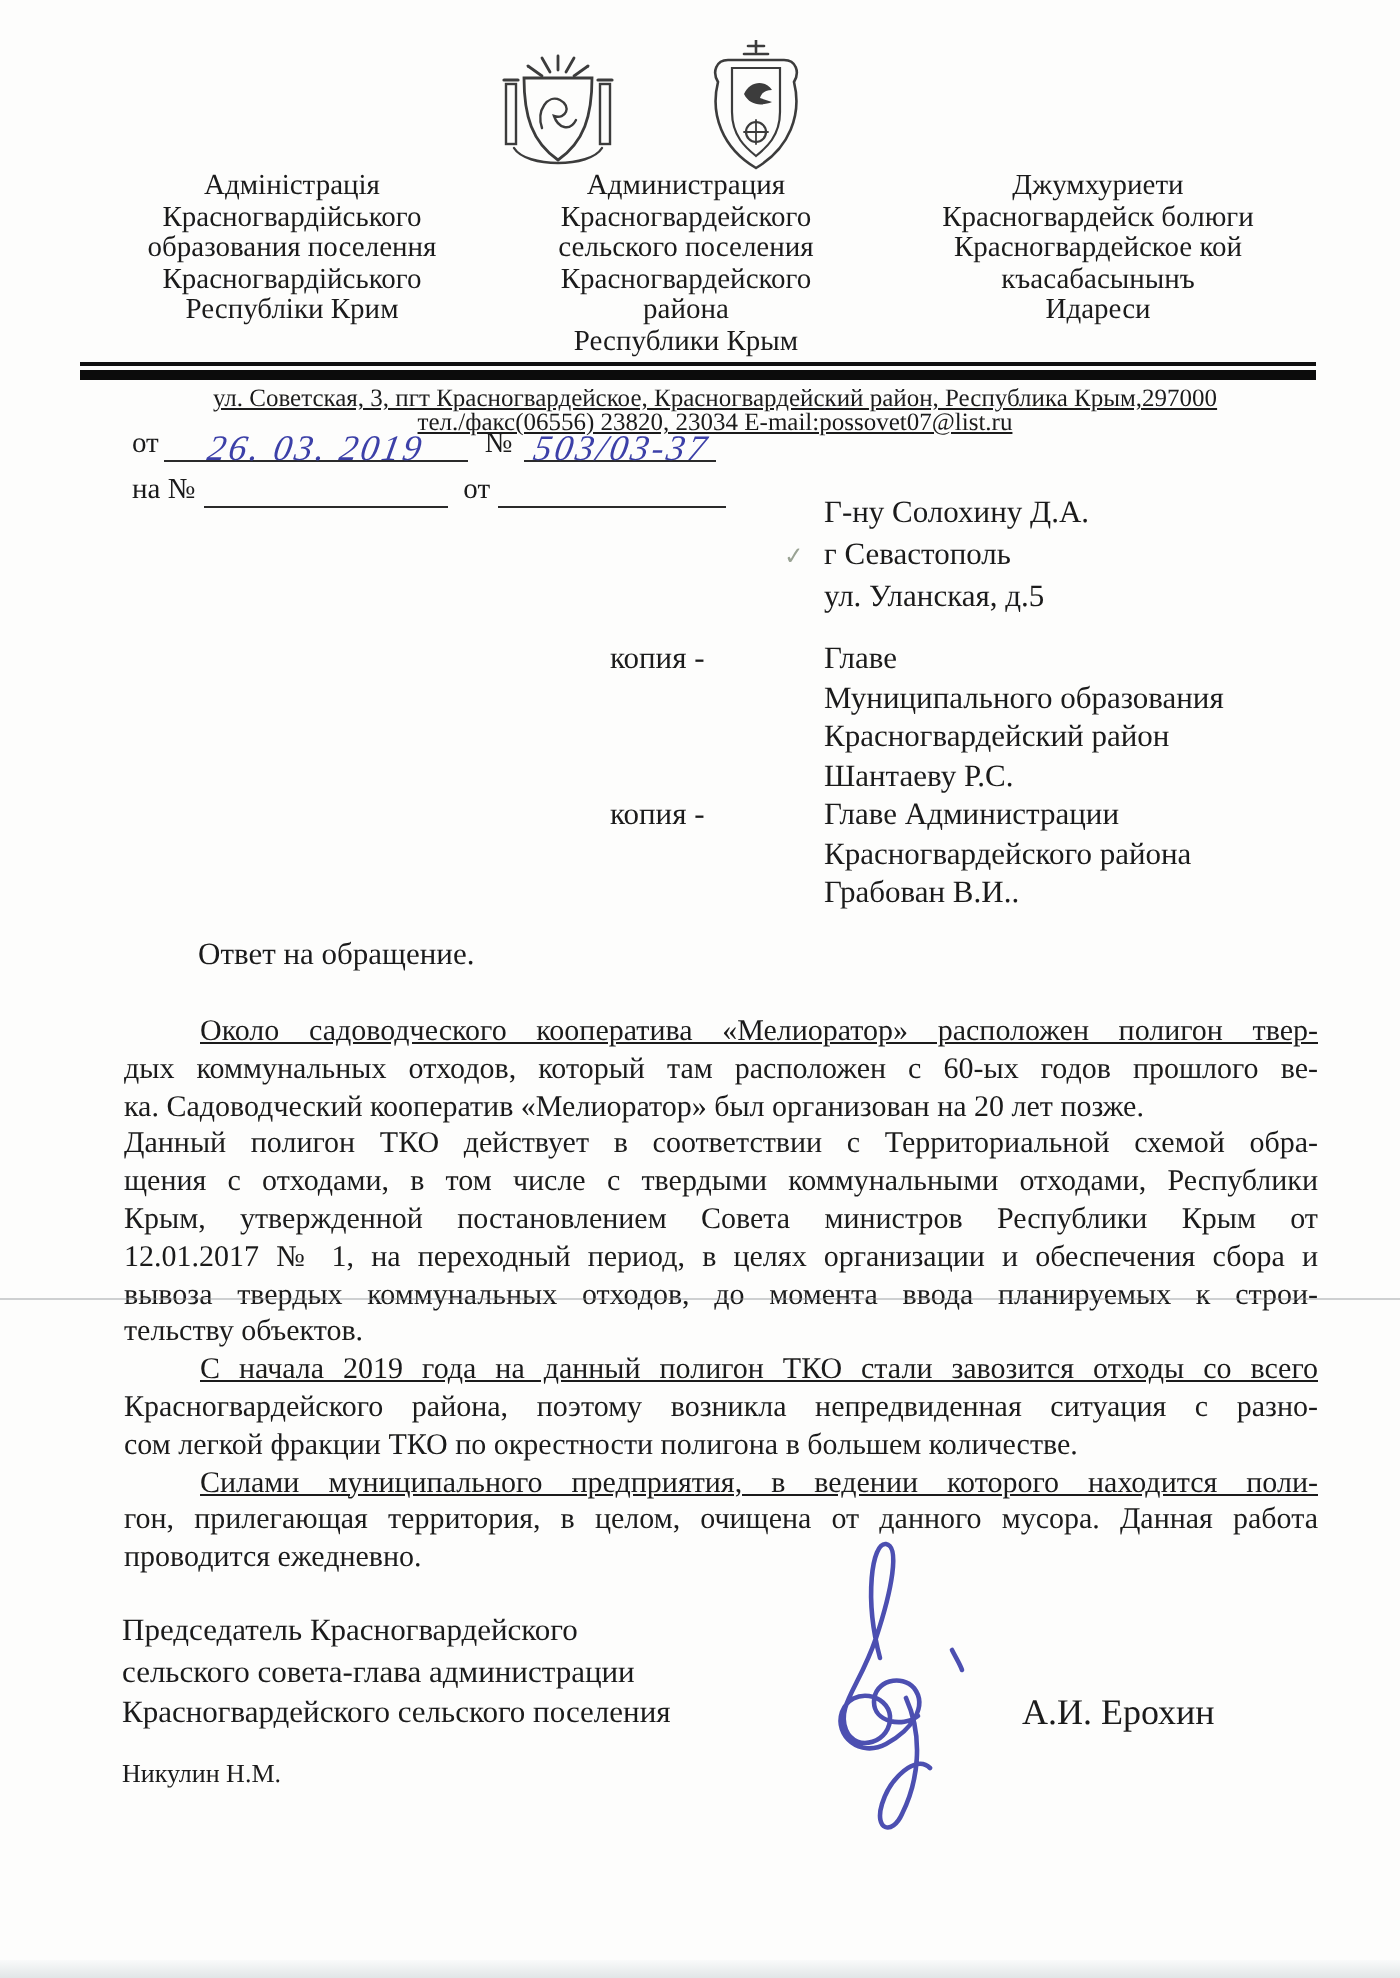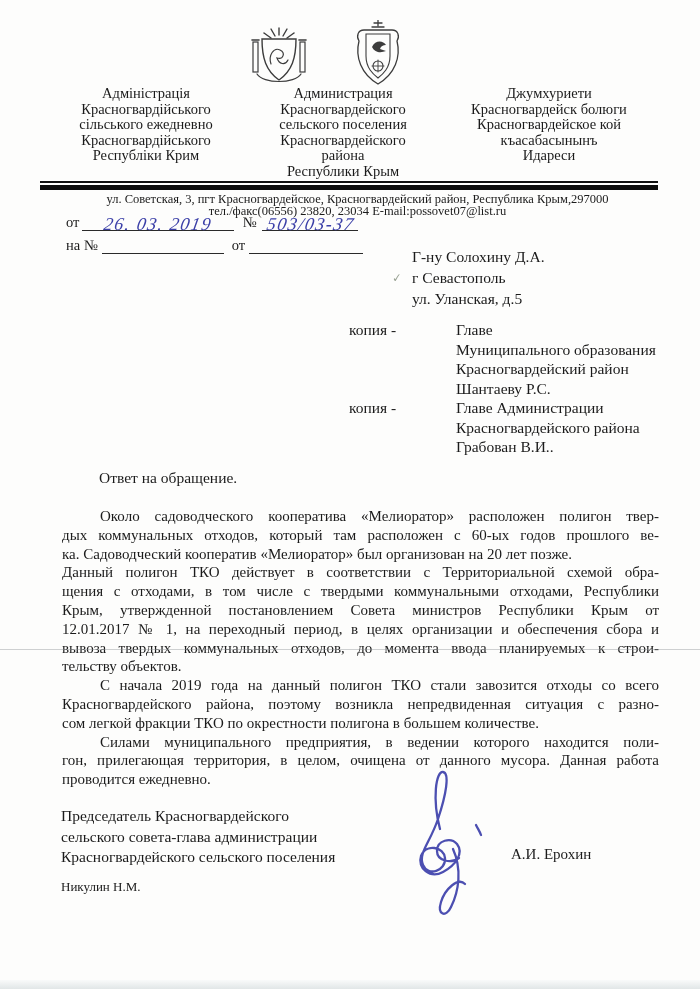--- a/index.html
+++ b/index.html
@@ -11,52 +11,52 @@
   
   .emblem{position:absolute;}
   .emblem-left{left:251px;top:26px;}
   .emblem-right{left:351px;top:20px;}
   .org{position:absolute;top:86px;text-align:center;font-size:14.5px;line-height:15.6px;}
   .org-left{left:40px;width:212px;}
   .org-center{left:252px;width:182px;}
   .org-right{left:438px;width:222px;}
   .rule-thin{position:absolute;left:40px;top:181px;width:618px;height:2px;background:#101010;}
   .rule-thick{position:absolute;left:40px;top:185px;width:618px;height:5px;background:#0c0c0c;}
-  .addr{position:absolute;left:45px;width:625px;text-align:center;font-size:12.5px;line-height:12px;white-space:nowrap;}
+  .addr{position:absolute;left:45px;width:625px;text-align:center;font-size:12.5px;line-height:12px;white-space:nowrap;text-decoration:underline;}
   .addr1{top:193px;}
   .addr2{top:205px;}
   
   .ref{position:absolute;left:66px;font-size:14.5px;white-space:nowrap;}
   .ref-row1{top:211px;}
   .ref-row2{top:234px;}
   .u{display:inline-block;border-bottom:1.4px solid #2a2a2a;height:19px;vertical-align:bottom;text-align:center;}
   .u1{width:152px;margin-left:3px;}
   .u2{width:96px;margin-left:6px;}
   .u3{width:122px;margin-left:4px;}
   .u4{width:114px;margin-left:4px;}
   .nsign{margin-left:8px;}
   .hand{
     display:inline-block;font-style:italic;font-size:18px;letter-spacing:1.5px;
     color:#3c40a8;transform:skewX(-10deg);position:relative;top:3px;white-space:nowrap;
   }
   
   .recipient{position:absolute;left:412px;top:246px;font-size:15.5px;line-height:21px;}
   .check{position:absolute;left:-20px;top:22px;font-size:12px;color:#9aa394;transform:rotate(-4deg);}
   .copies{position:absolute;left:305px;top:320px;font-size:15.5px;line-height:19.5px;}
-  .copy{display:flex;margin-left:44px;}
+  .copy{display:flex;}
   .copy-label{width:107px;flex:none;}
   
   .subject{position:absolute;left:99px;top:469px;font-size:15.5px;}
   .body-text{position:absolute;left:62px;top:507px;width:597px;font-size:15px;line-height:18.8px;}
   .bl{text-align:justify;text-align-last:justify;}
   .bl.end{text-align:left;text-align-last:left;}
-  .bl.ind{padding-left:38px;}
+  .bl.ind{padding-left:38px;text-decoration:underline;}
   
   .sig-block{position:absolute;left:61px;top:806px;font-size:15.5px;line-height:20.6px;}
-  .sig-name{position:absolute;left:511px;top:846px;font-size:15px;}
+  .sig-name{position:absolute;left:511px;top:846px;font-size:18px;}
   .executor{position:absolute;left:61px;top:879px;font-size:13px;}
   .sig-svg{position:absolute;left:410px;top:765px;}
   
   .artifact-line{position:absolute;left:0;top:649px;width:700px;height:1px;background:rgba(140,146,150,0.42);}
   .bottom-edge{position:absolute;left:0;bottom:0;width:700px;height:9px;background:linear-gradient(#f9fafa,#e1e6e7);}
 </style>
 </head>
 <body>
 
 <div class="page">
@@ -86,21 +86,21 @@
       <path d="M15 14 L39 14 L39 36 C39 48 32 54 27 58 C22 54 15 48 15 36 Z" stroke-width="1.1"></path>
       <path d="M21 27 C24 20 32 20 35 25 C32 25 30 26 29 29 L35 31 C30 33 24 33 21 27 Z" fill="#3c3c3c" stroke="none"></path>
       <circle cx="27" cy="46" r="5" stroke-width="1.1"></circle>
       <path d="M27 40 L27 52 M21 46 L33 46" stroke-width="0.9"></path>
     </svg>
   </div>
 
   <div class="org org-left">
     <div>Адміністрація</div>
     <div>Красногвардійського</div>
-    <div>сільського ежедневно</div>
+    <div>образования поселення</div>
     <div>Красногвардійського</div>
     <div>Республіки Крим</div>
   </div>
   <div class="org org-center">
     <div>Администрация</div>
     <div>Красногвардейского</div>
     <div>сельского поселения</div>
     <div>Красногвардейского</div>
     <div>района</div>
     <div>Республики Крым</div>

